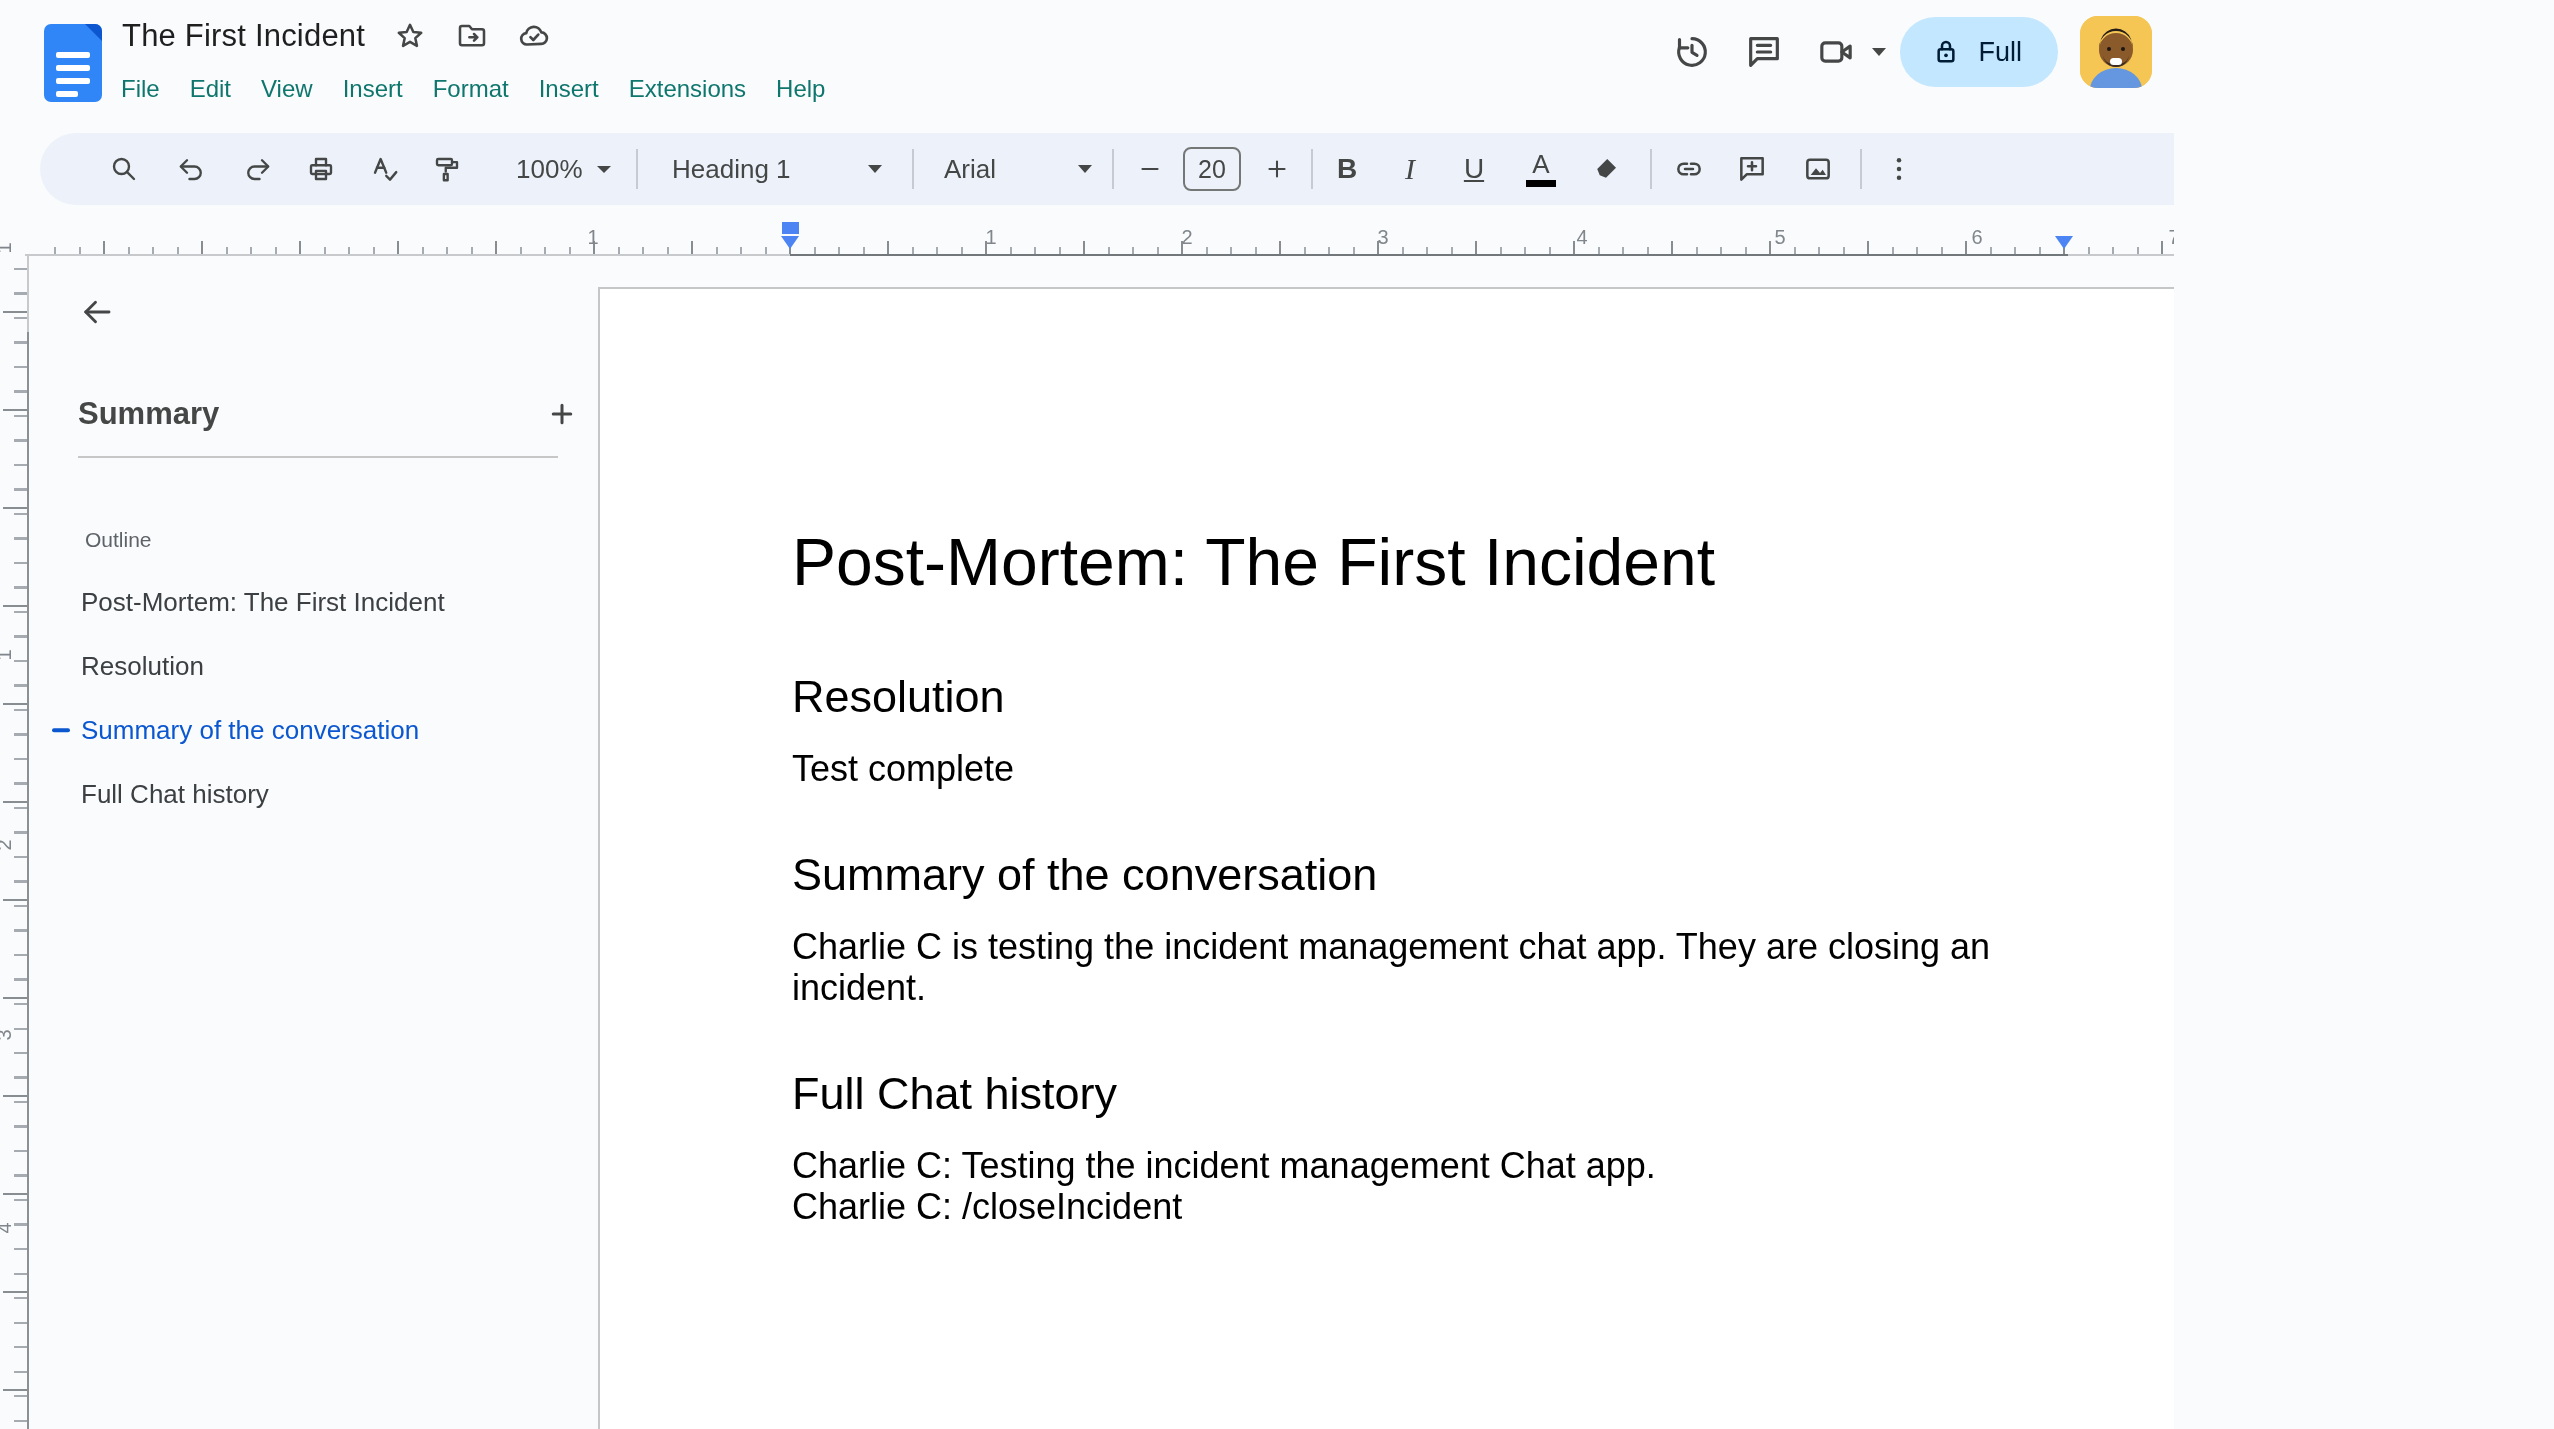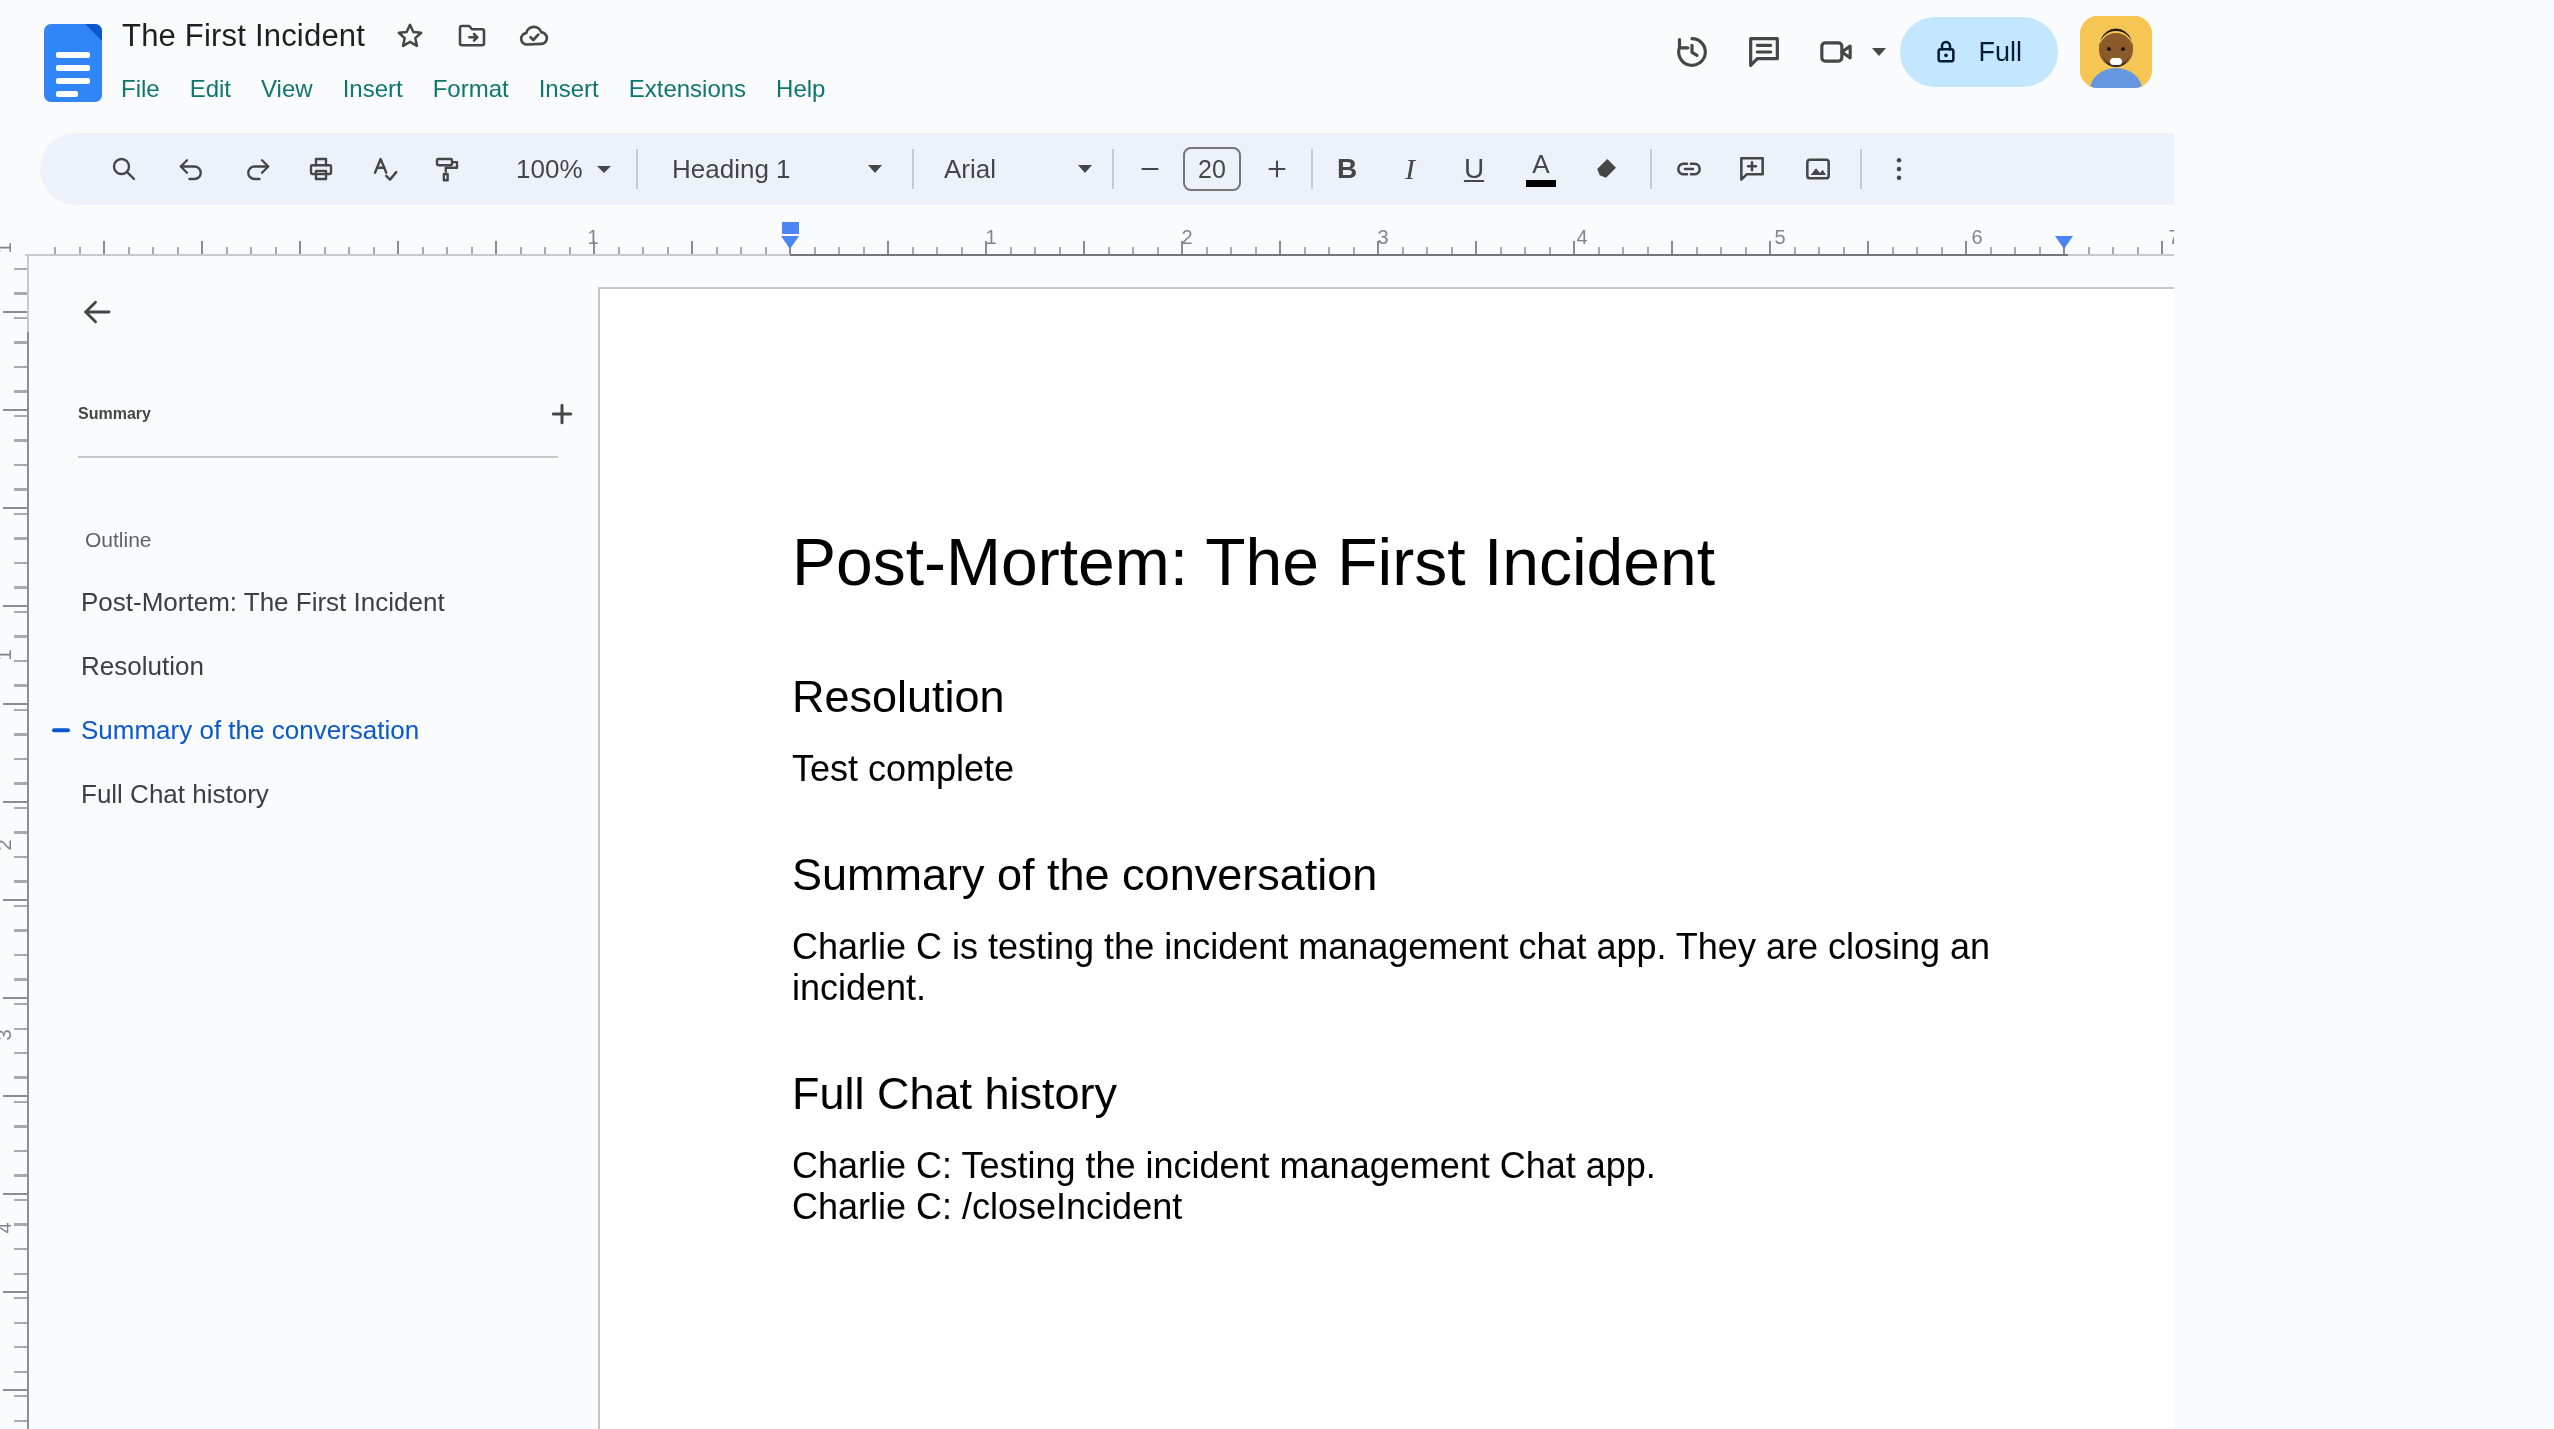--- a/index.html
+++ b/index.html
@@ -81,21 +81,21 @@
              border-top:13px solid #4c84f4; top:16px; }
   .ind-tri-left { left:781px; }
   .ind-tri-right { left:2055px; }
 
   
   .sidebar { position:absolute; left:45px; top:270px; width:540px; }
   .back-btn { position:absolute; left:20px; top:10px; width:64px; height:64px; display:flex;
               align-items:center; justify-content:center; border-radius:50%; }
   .summary-row { position:absolute; left:33px; top:118px; width:510px; display:flex;
                  align-items:center; justify-content:space-between; }
-  .summary-label { font-size:16px; font-weight:600; color:#444746; }
+  .summary-label { font-size:31px; font-weight:600; color:#444746; }
   .plus-btn { width:52px; height:52px; display:flex; align-items:center; justify-content:center; border-radius:50%; }
   .sidebar-divider { position:absolute; left:33px; top:186px; width:480px; height:1.5px; background:#c7c7c7; }
   .outline-label { position:absolute; left:40px; top:258px; font-size:21px; font-weight:500; color:#5f6368; }
   .outline-list { position:absolute; left:0; top:300px; width:540px; }
   .outline-item { position:relative; height:64px; display:flex; align-items:center; padding-left:36px;
                   font-size:26px; font-weight:500; color:#3c4043; cursor:default;
                   white-space:nowrap; overflow:hidden; text-overflow:ellipsis; }
   .outline-item.active { color:#0b57d0; }
   .active-dash { position:absolute; left:7px; top:50%; transform:translateY(-50%);
                  width:18px; height:3.5px; background:#0b57d0; border-radius:2px; }

